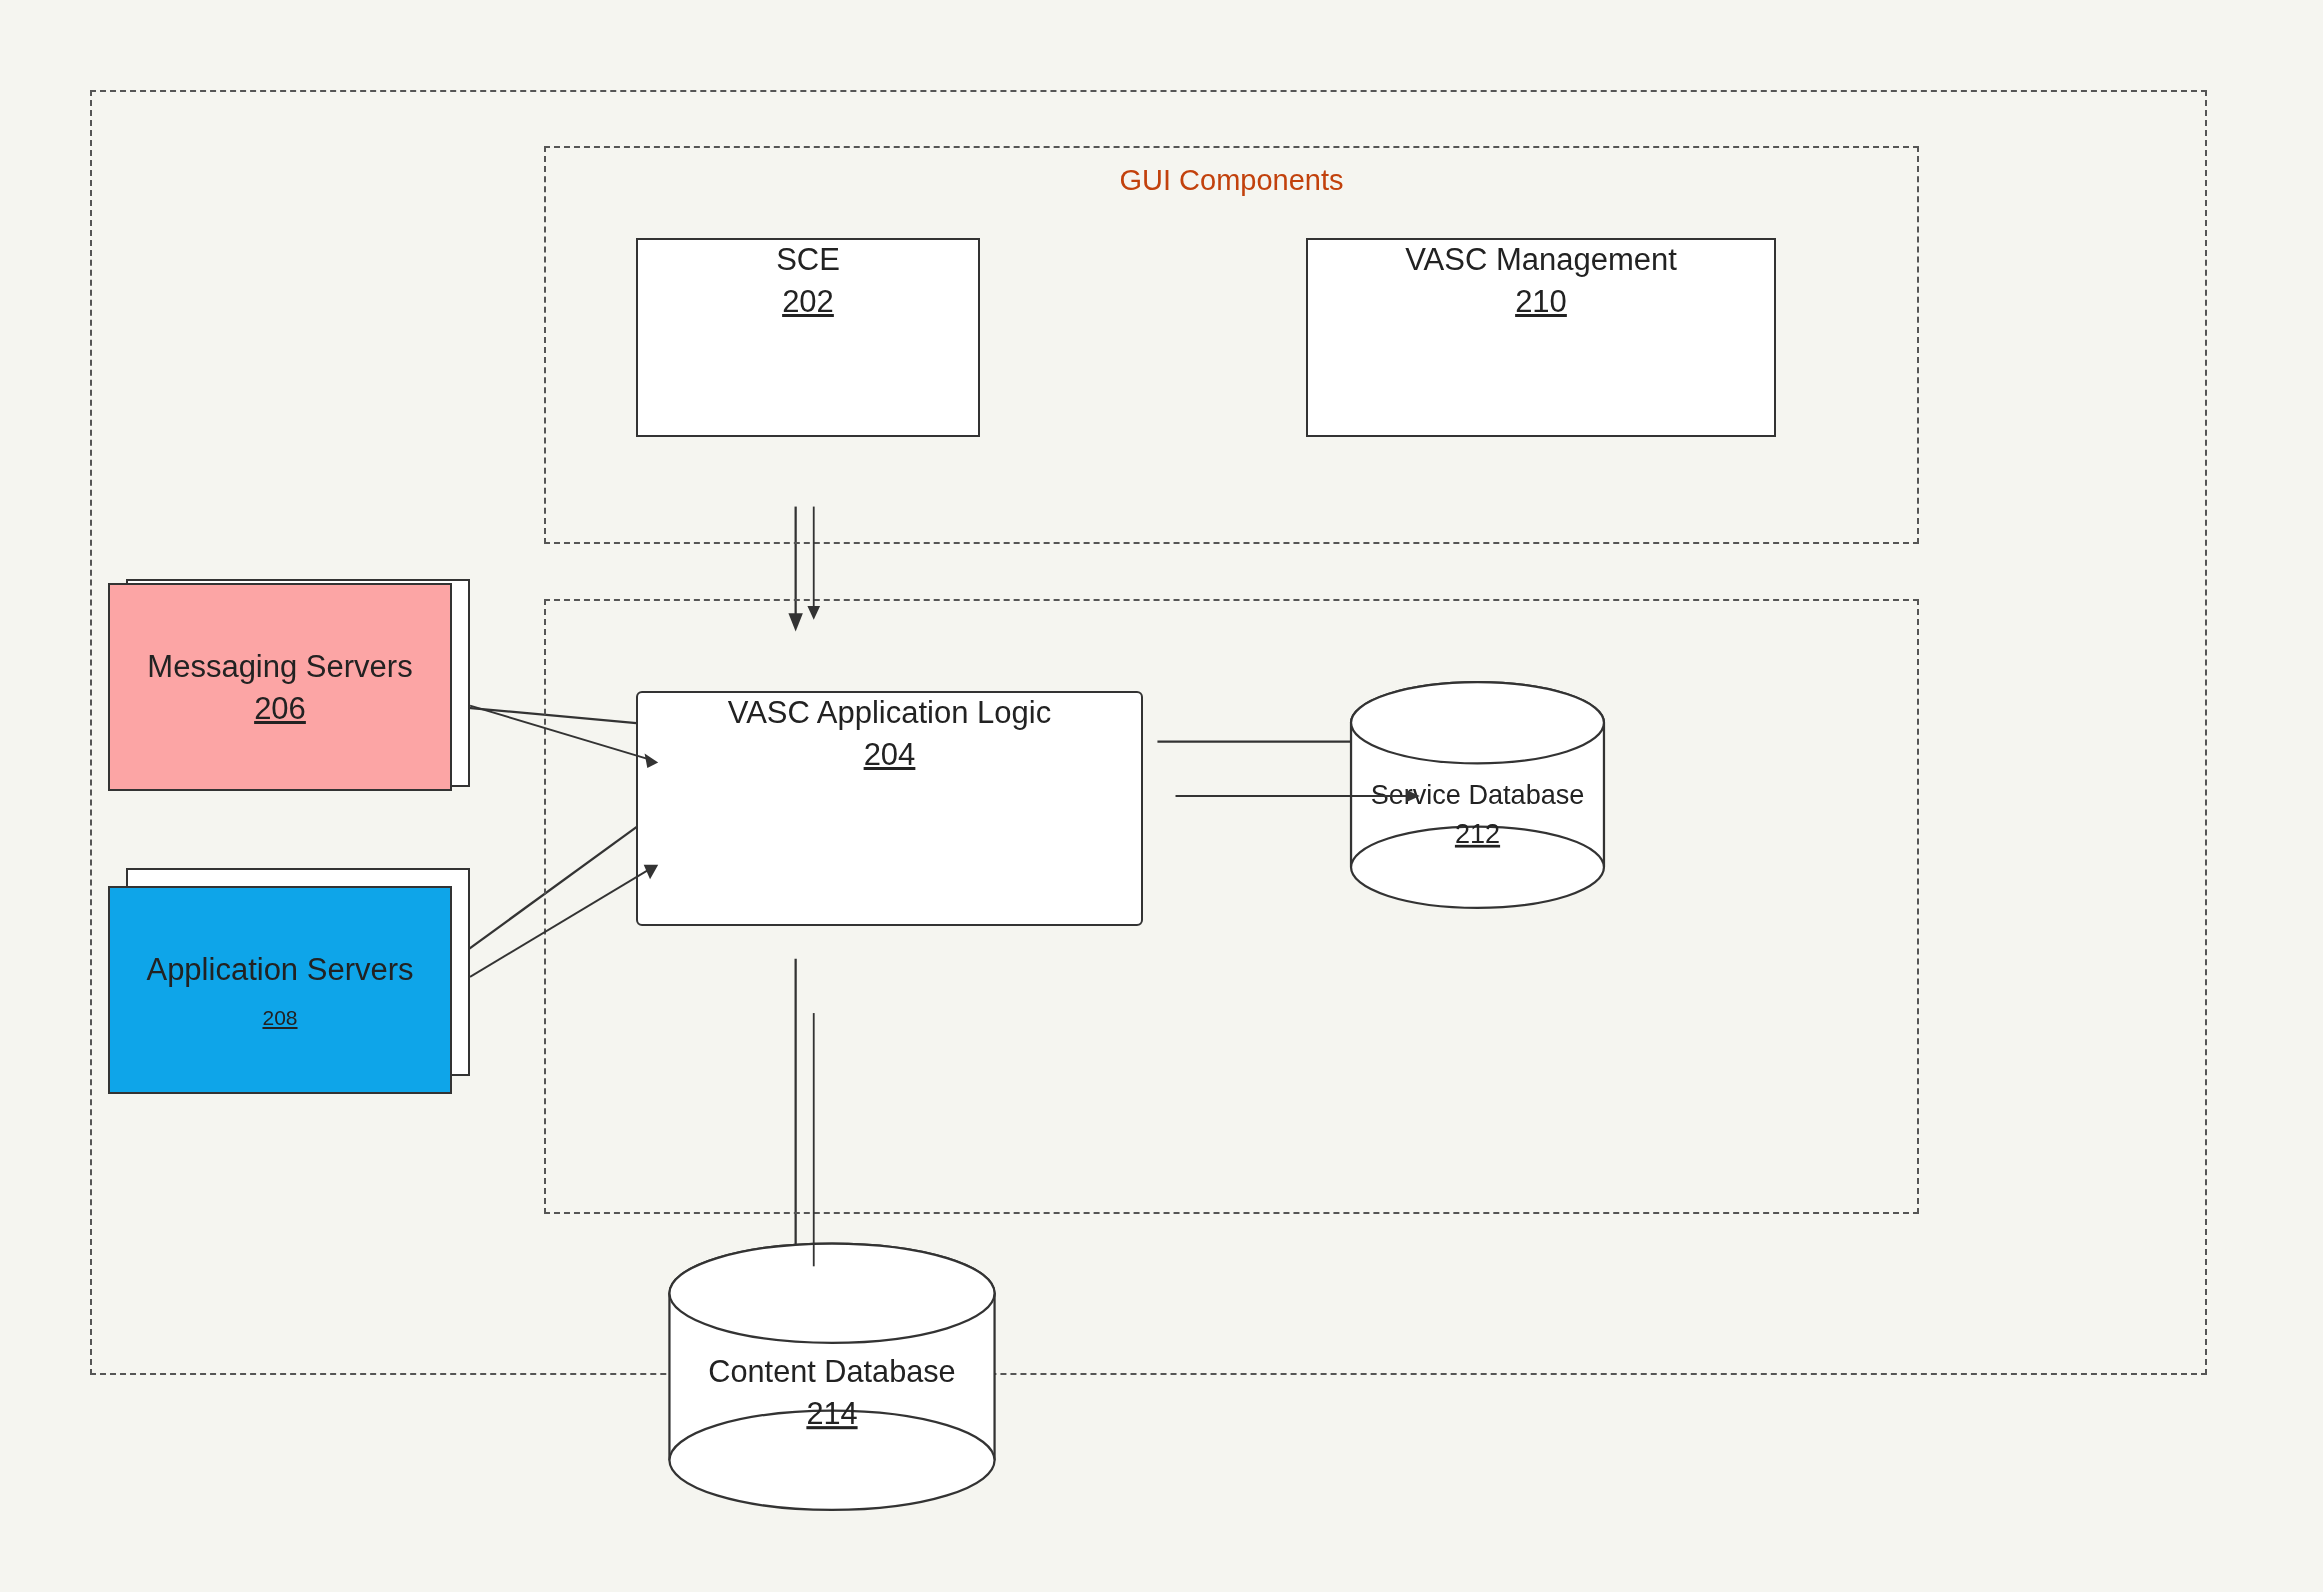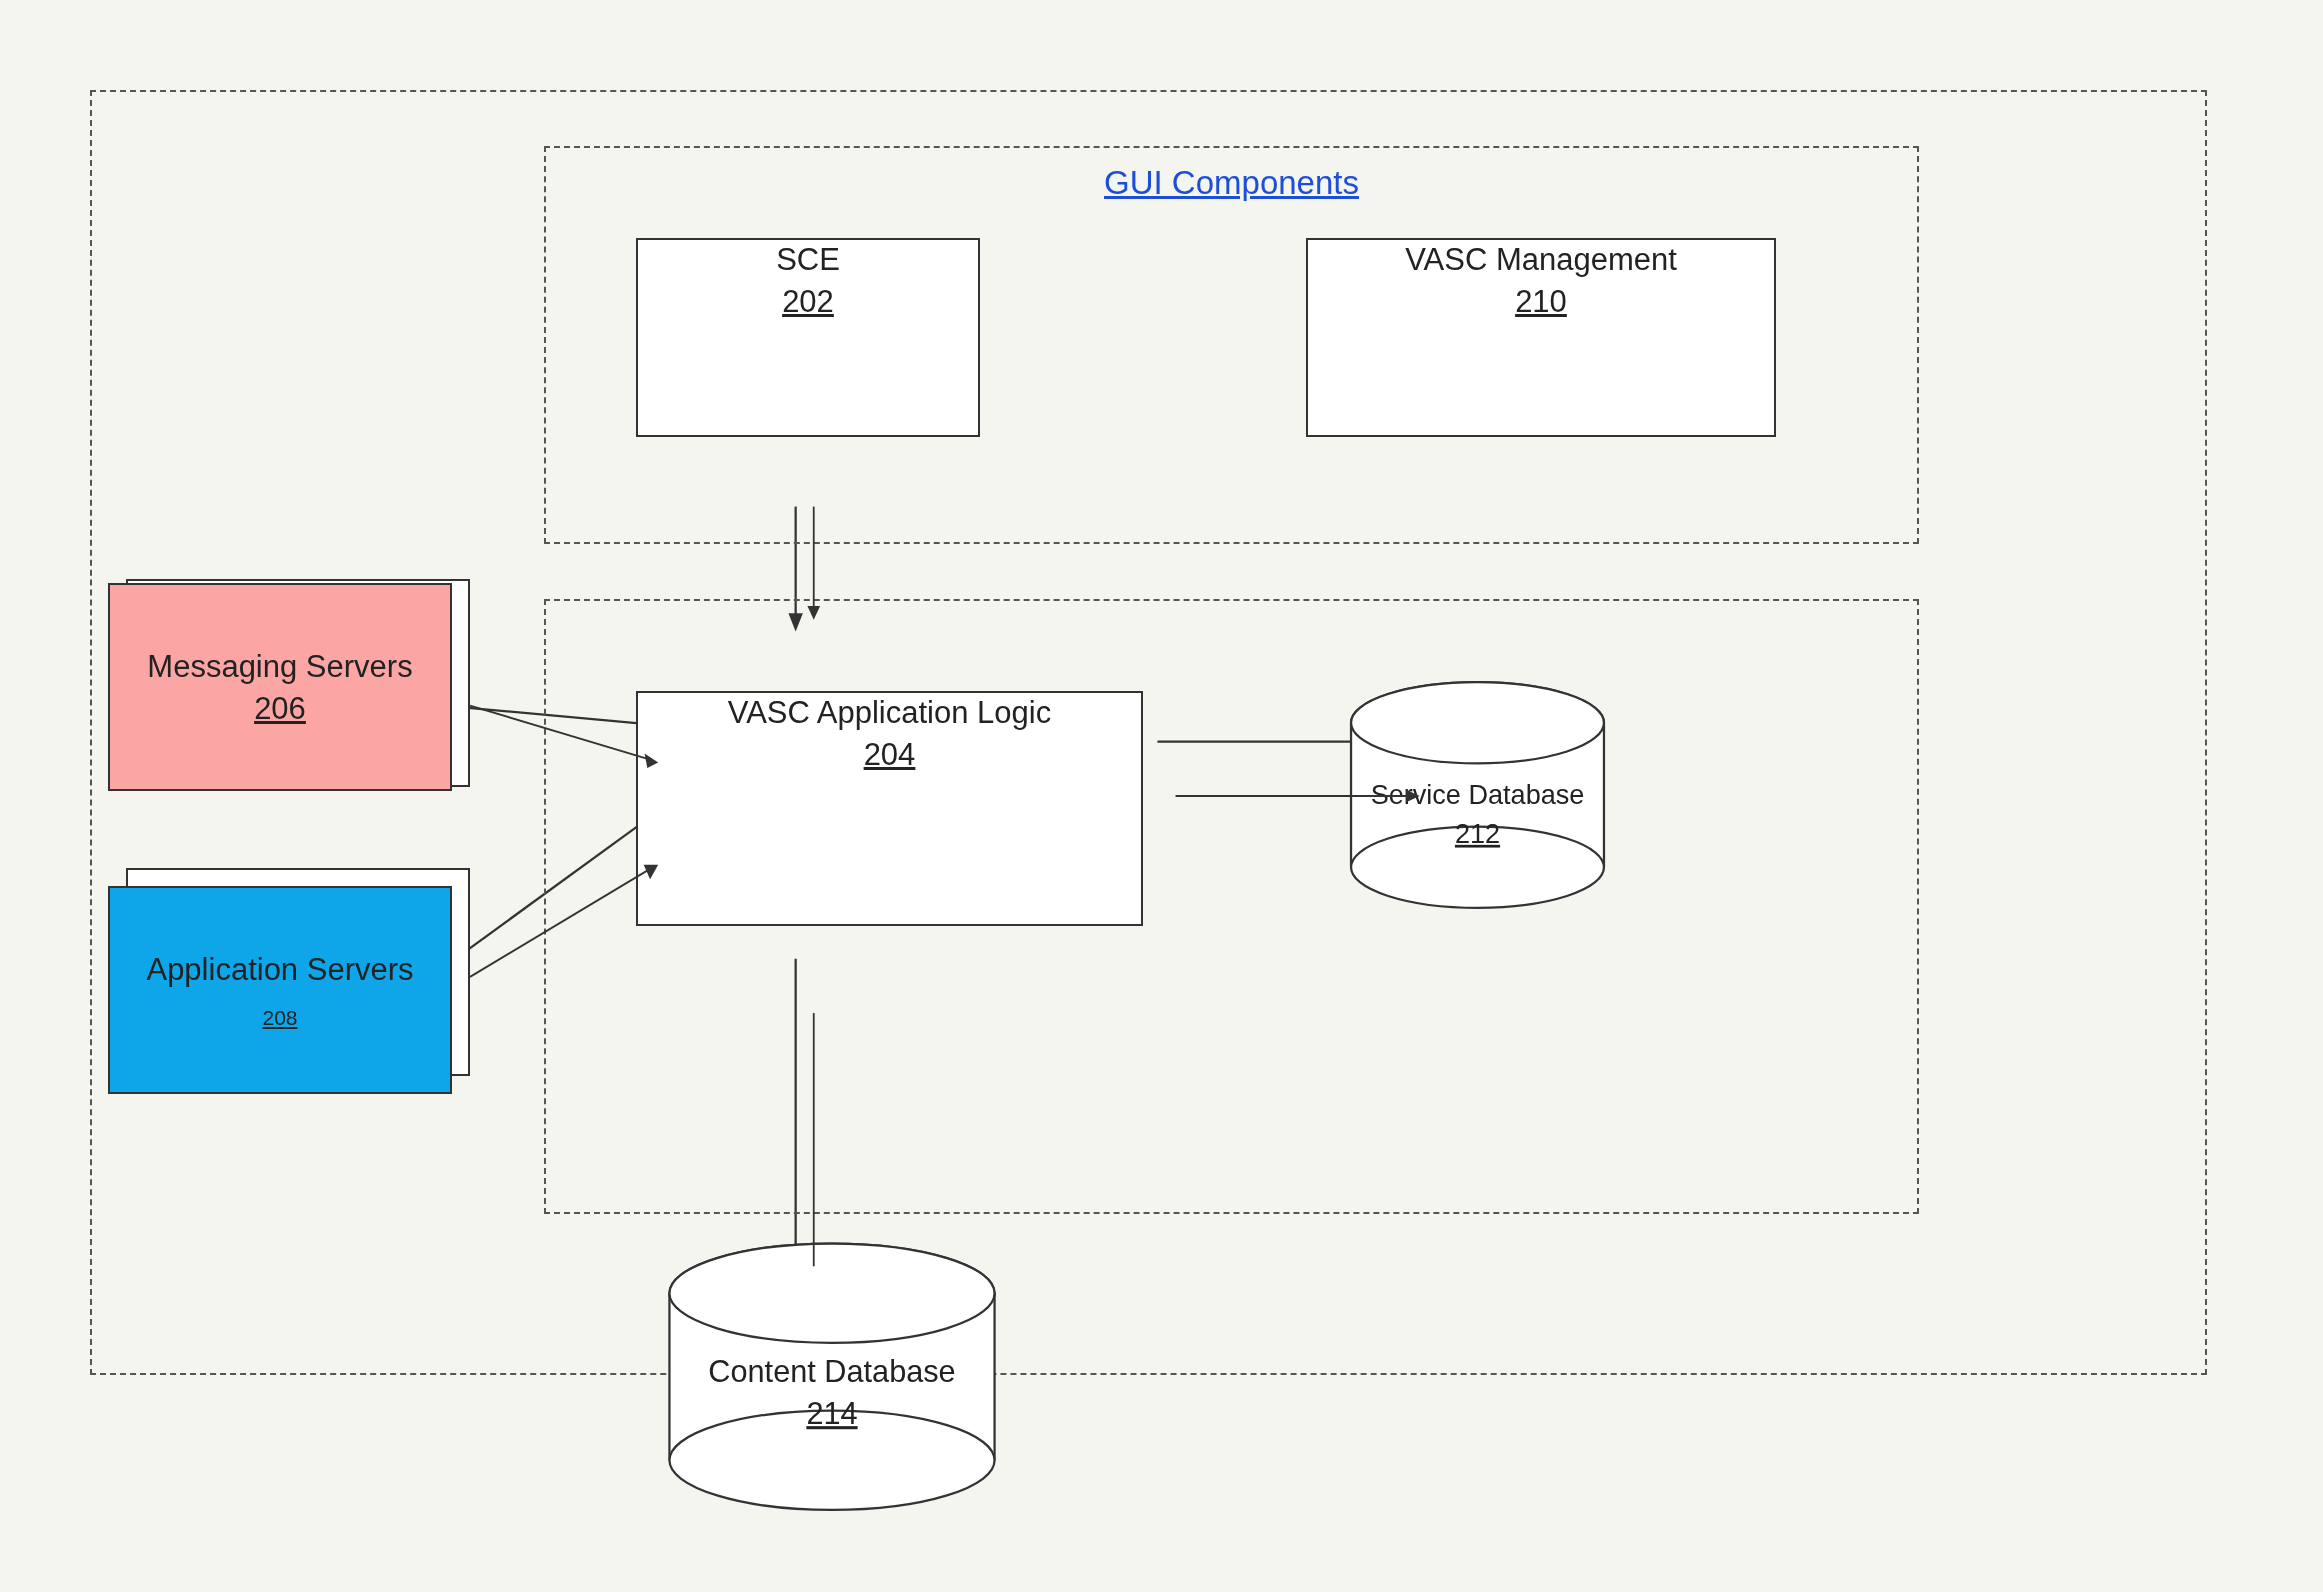--- a/index.html
+++ b/index.html
@@ -41,24 +41,23 @@
       height: 398px;
       border: 2.7px dashed #555;
       background: transparent;
     }
 
     .gui-label {
       position: absolute;
       top: 16.3px;
       left: 50%;
       transform: translateX(-50%);
-      font-size: 33px;
-      color: #1d4ed8;
+      font-size: 29px;
+      color: #c2410c;
       white-space: nowrap;
-      text-decoration: underline;
     }
 
     
     .vasc-container {
       position: absolute;
       top: 507px;
       left: 452px;
       width: 1375px;
       height: 615px;
       border: 2.7px dashed #555;
@@ -104,20 +103,21 @@
       width: 470px;
       height: 199px;
     }
 
     
     .vasc-logic-box {
       top: 90px;
       left: 90px;
       width: 507px;
       height: 235px;
+      border-radius: 6px;
     }
 
     
     .service-db {
       position: absolute;
       top: 81px;
       left: 814px;
     }
 
     

